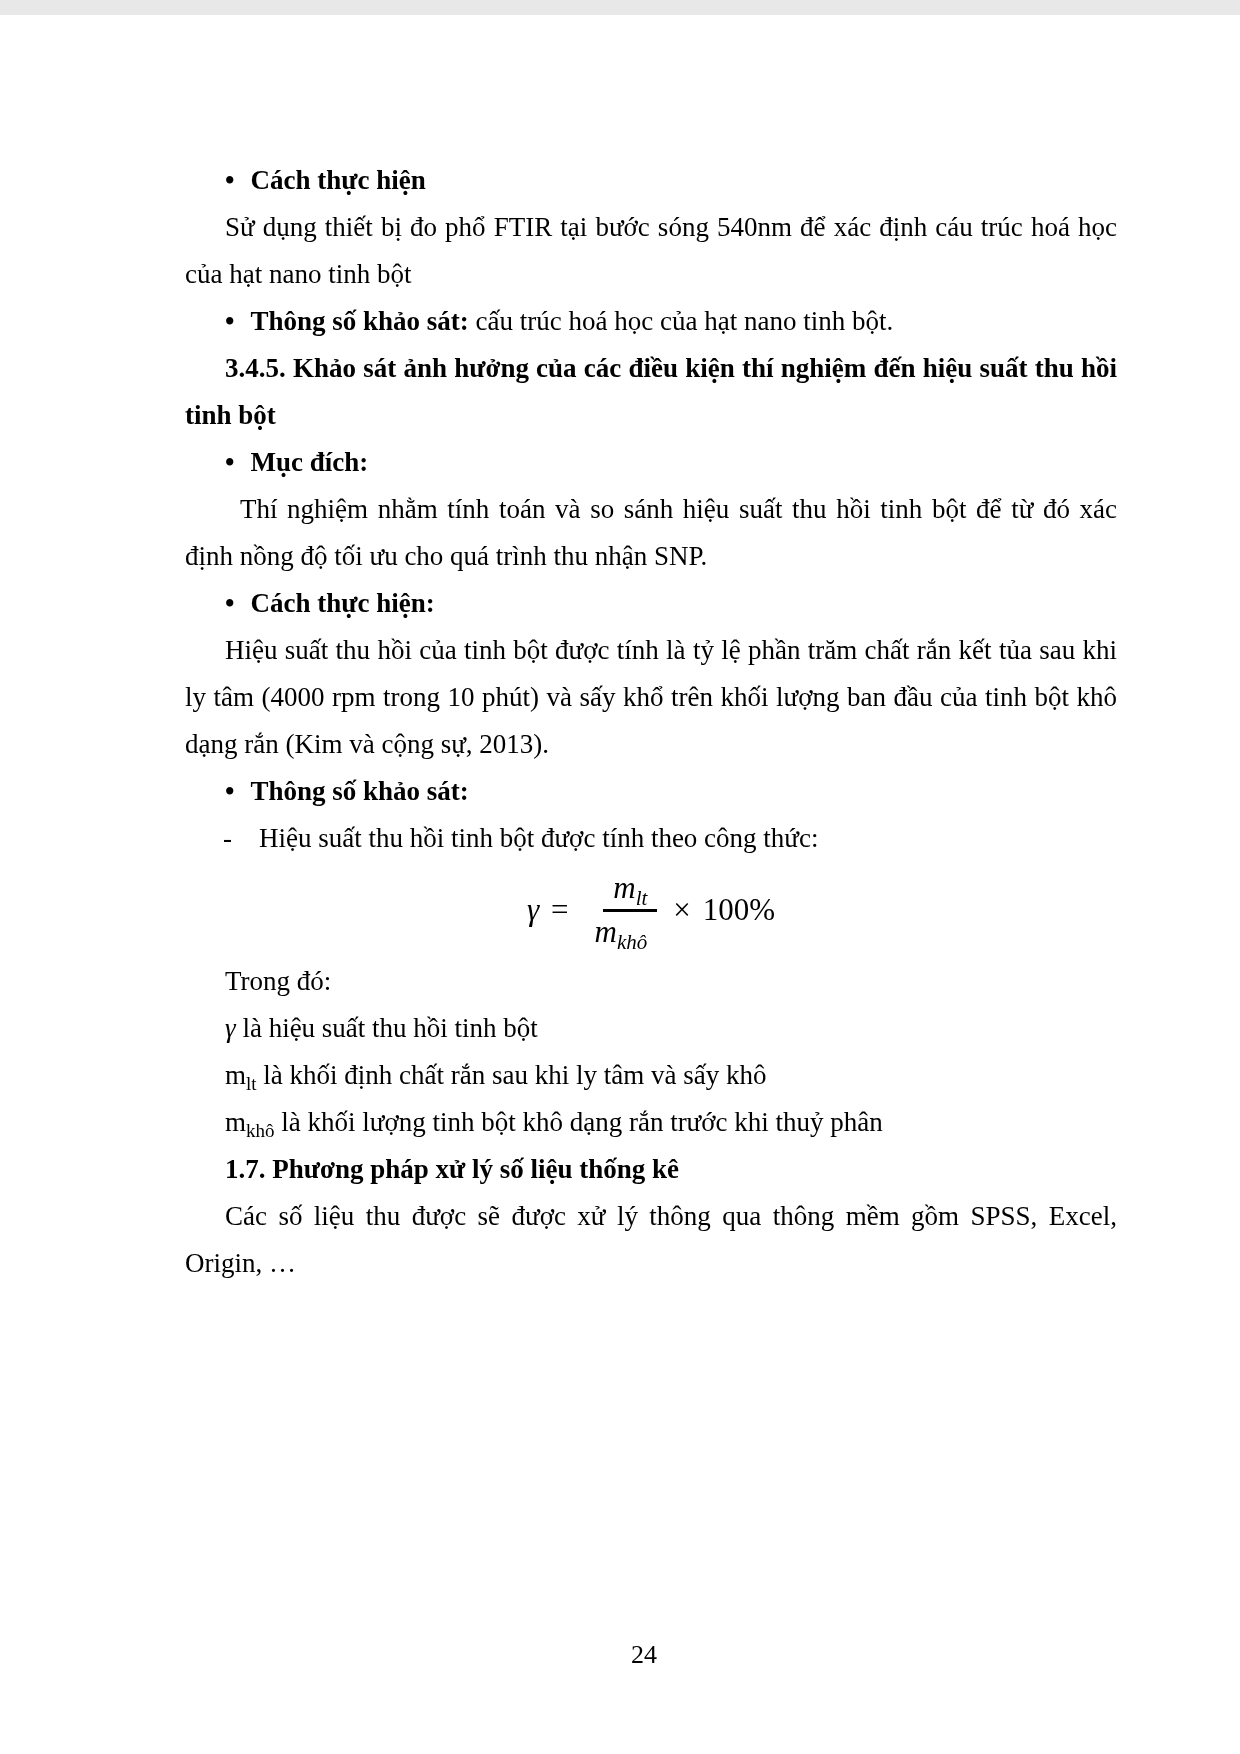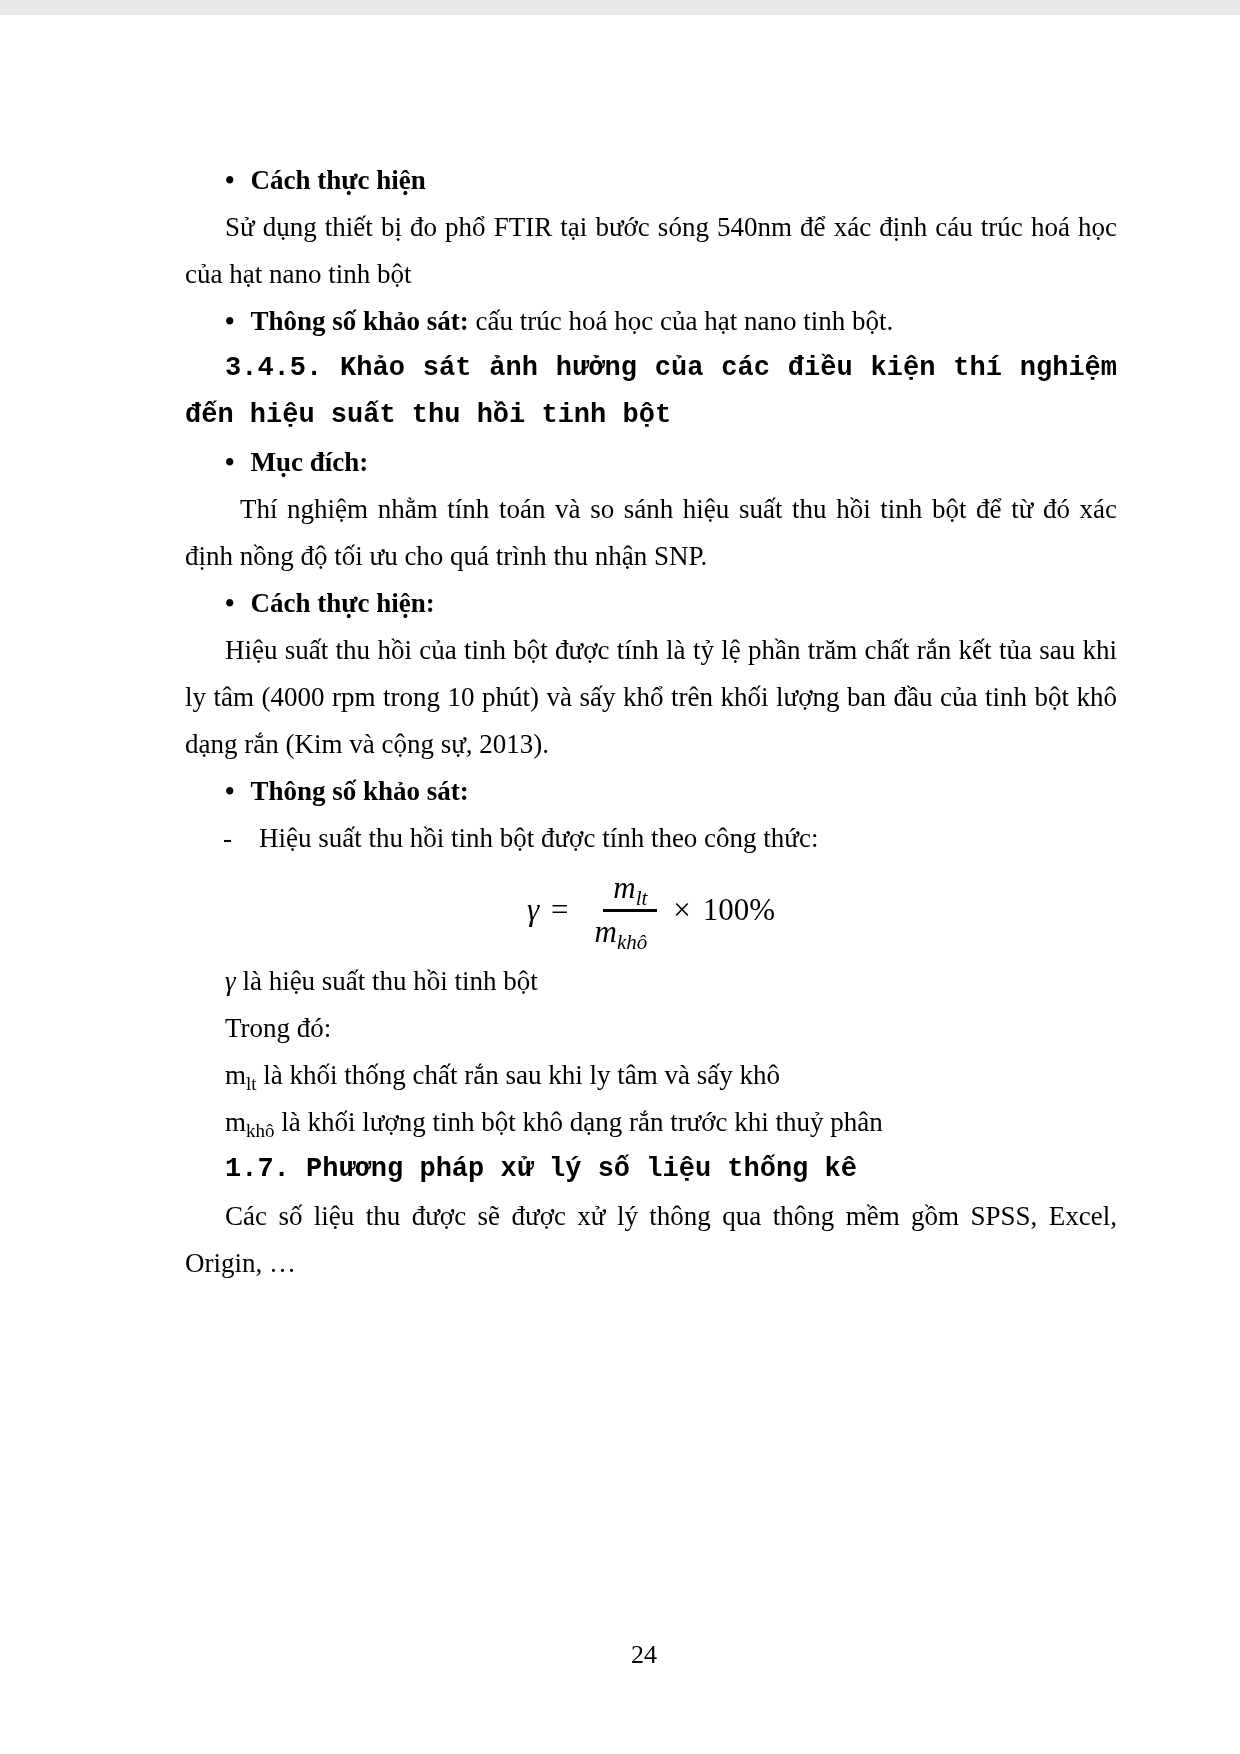--- a/index.html
+++ b/index.html
@@ -26,21 +26,20 @@
     line-height: 47px;
     text-align: justify;
   }
   p { margin: 0; }
   .para { text-indent: 40px; }
   .para-wide-indent { text-indent: 55px; }
   .bold { font-weight: bold; }
   .heading {
     font-weight: bold;
     text-indent: 40px;
-    font-family: Liberation Mono, monospace;
   }
   .bullet-line {
     margin-left: 40px;
     text-align: left;
   }
   .bullet-marker {
     display: inline-block;
     margin-right: 16px;
     font-weight: bold;
   }
@@ -130,25 +129,25 @@
       <span>γ</span>
       <span class="upright">=</span>
       <span class="fraction">
         <span class="num"><span>m</span><sub>lt</sub></span>
         <span class="den"><span>m</span><sub>khô</sub></span>
       </span>
       <span class="upright">×</span>
       <span class="upright">100%</span>
     </div>
 
+    <p class="indent-line">Trong đó:</p>
+
     <p class="indent-line"><i>γ</i><span> là hiệu suất thu hồi tinh bột</span></p>
 
-    <p class="indent-line">Trong đó:</p>
-
-    <p class="indent-line"><span><span>m</span><sub>lt</sub></span><span> là khối thống chất rắn sau khi ly tâm và sấy khô</span></p>
+    <p class="indent-line"><span><span>m</span><sub>lt</sub></span><span> là khối định chất rắn sau khi ly tâm và sấy khô</span></p>
 
     <p class="indent-line"><span><span>m</span><sub>khô</sub></span><span> là khối lượng tinh bột khô dạng rắn trước khi thuỷ phân</span></p>
 
     <p class="heading">1.7. Phương pháp xử lý số liệu thống kê</p>
 
     <p class="para">Các số liệu thu được sẽ được xử lý thông qua thông mềm gồm SPSS, Excel, Origin, …</p>
 
   </div>
 
   <div class="page-number">24</div>

